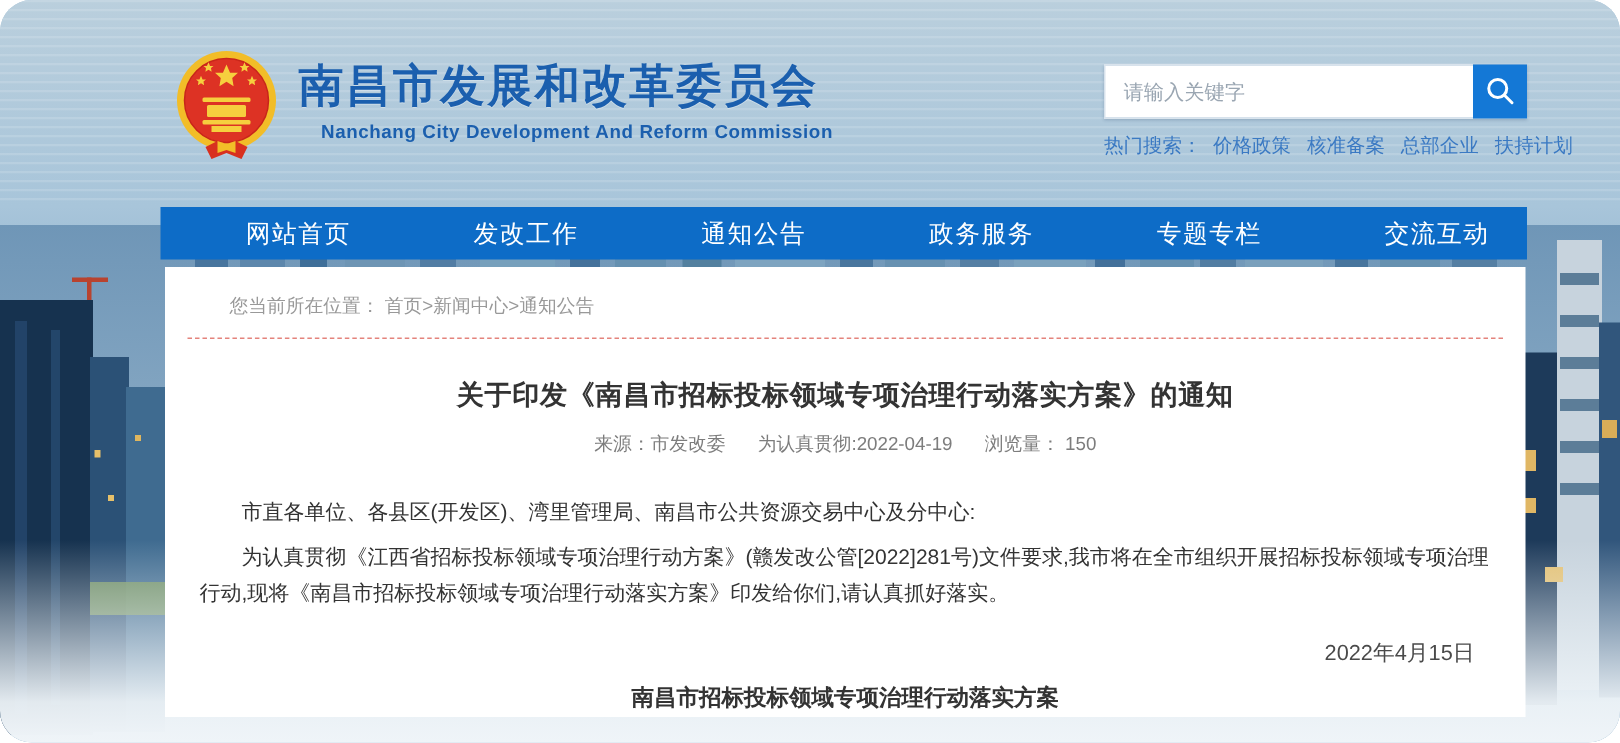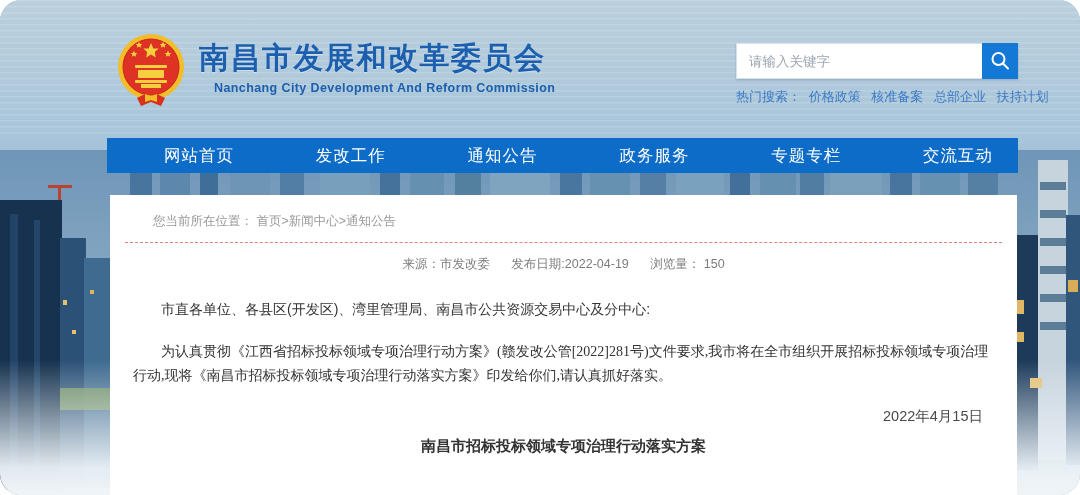--- a/index.html
+++ b/index.html
@@ -32,30 +32,30 @@
   .search-button{width:36px;height:36px;border:none;background:var(--search-button-blue);cursor:pointer;display:flex;align-items:center;justify-content:center;}
   .hot-search{margin-top:9px;font-size:13px;color:var(--hot-link-blue);white-space:nowrap;}
   .hot-search .hot-label{margin-right:4px;}
   .hot-search .hot-link{margin-right:7px;cursor:pointer;}
 
   
   .main-nav{position:absolute;left:107px;top:138px;width:911px;height:35px;background:var(--nav-blue);display:flex;}
   .nav-item{flex:1;display:flex;align-items:center;justify-content:center;color:#ffffff;font-size:16.5px;cursor:pointer;letter-spacing:1px;padding-left:32px;}
 
   
-  .content-panel{position:absolute;left:110px;top:195px;width:907px;height:300px;background:#ffffff;}
+  .content-panel{position:absolute;left:110px;top:178px;width:907px;height:300px;background:#ffffff;}
   .breadcrumb-row{margin:18px 15px 0 43px;font-size:12.5px;color:var(--breadcrumb-gray);}
   .breadcrumb-path{cursor:pointer;}
   .divider{margin:12px 15px 0 15px;border-top:1px dashed var(--divider-red);height:0;}
   .article-title{margin:25px 20px 0 20px;text-align:center;font-size:18px;font-weight:bold;color:var(--body-text);letter-spacing:.5px;}
   .article-meta{margin-top:13px;text-align:center;font-size:12.5px;color:var(--meta-gray);}
   .article-meta .meta-group{margin:13px 9px;}
   .article-body{margin:24px 24px 0 23px;font-size:14px;color:var(--body-text);line-height:24px;}
   .article-body p{text-indent:2em;margin:0;}
-  .article-body p + p{margin-top:19px;font-family:Liberation Serif, serif;}
+  .article-body p + p{margin-top:6px;}
   .article-date{margin:19px 34px 0 0;text-align:right;font-size:14.5px;color:#4a4a4a;}
   .plan-title{margin-top:11px;text-align:center;font-size:15px;font-weight:bold;color:var(--body-text);}
 </style>
 </head>
 <body>
 
 <div class="stage">
 
   <svg class="bg" viewBox="0 0 1080 495" aria-hidden="true">
     <defs>
@@ -191,24 +191,25 @@
     <div class="nav-item">交流互动</div>
   </nav>
 
   <main class="content-panel">
     <div class="breadcrumb-row">
       <span>您当前所在位置：</span>
       <span class="breadcrumb-path">首页&gt;新闻中心&gt;通知公告</span>
     </div>
     <div class="divider"></div>
 
+    <h1 class="article-title">关于印发《南昌市招标投标领域专项治理行动落实方案》的通知</h1>
 
     <div class="article-meta">
       <span class="meta-group"><span>来源：</span><span>市发改委</span></span>
-      <span class="meta-group"><span>发布日期:</span><span>2022-04-19</span></span>
+      <span class="meta-group"><span>为认真贯彻:</span><span>2022-04-19</span></span>
       <span class="meta-group"><span>浏览量：</span> <span>150</span></span>
     </div>
 
     <div class="article-body">
       <p>市直各单位、各县区(开发区)、湾里管理局、南昌市公共资源交易中心及分中心:</p>
       <p>为认真贯彻《江西省招标投标领域专项治理行动方案》(赣发改公管[2022]281号)文件要求,我市将在全市组织开展招标投标领域专项治理行动,现将《南昌市招标投标领域专项治理行动落实方案》印发给你们,请认真抓好落实。</p>
     </div>
 
     <div class="article-date">2022年4月15日</div>
 

